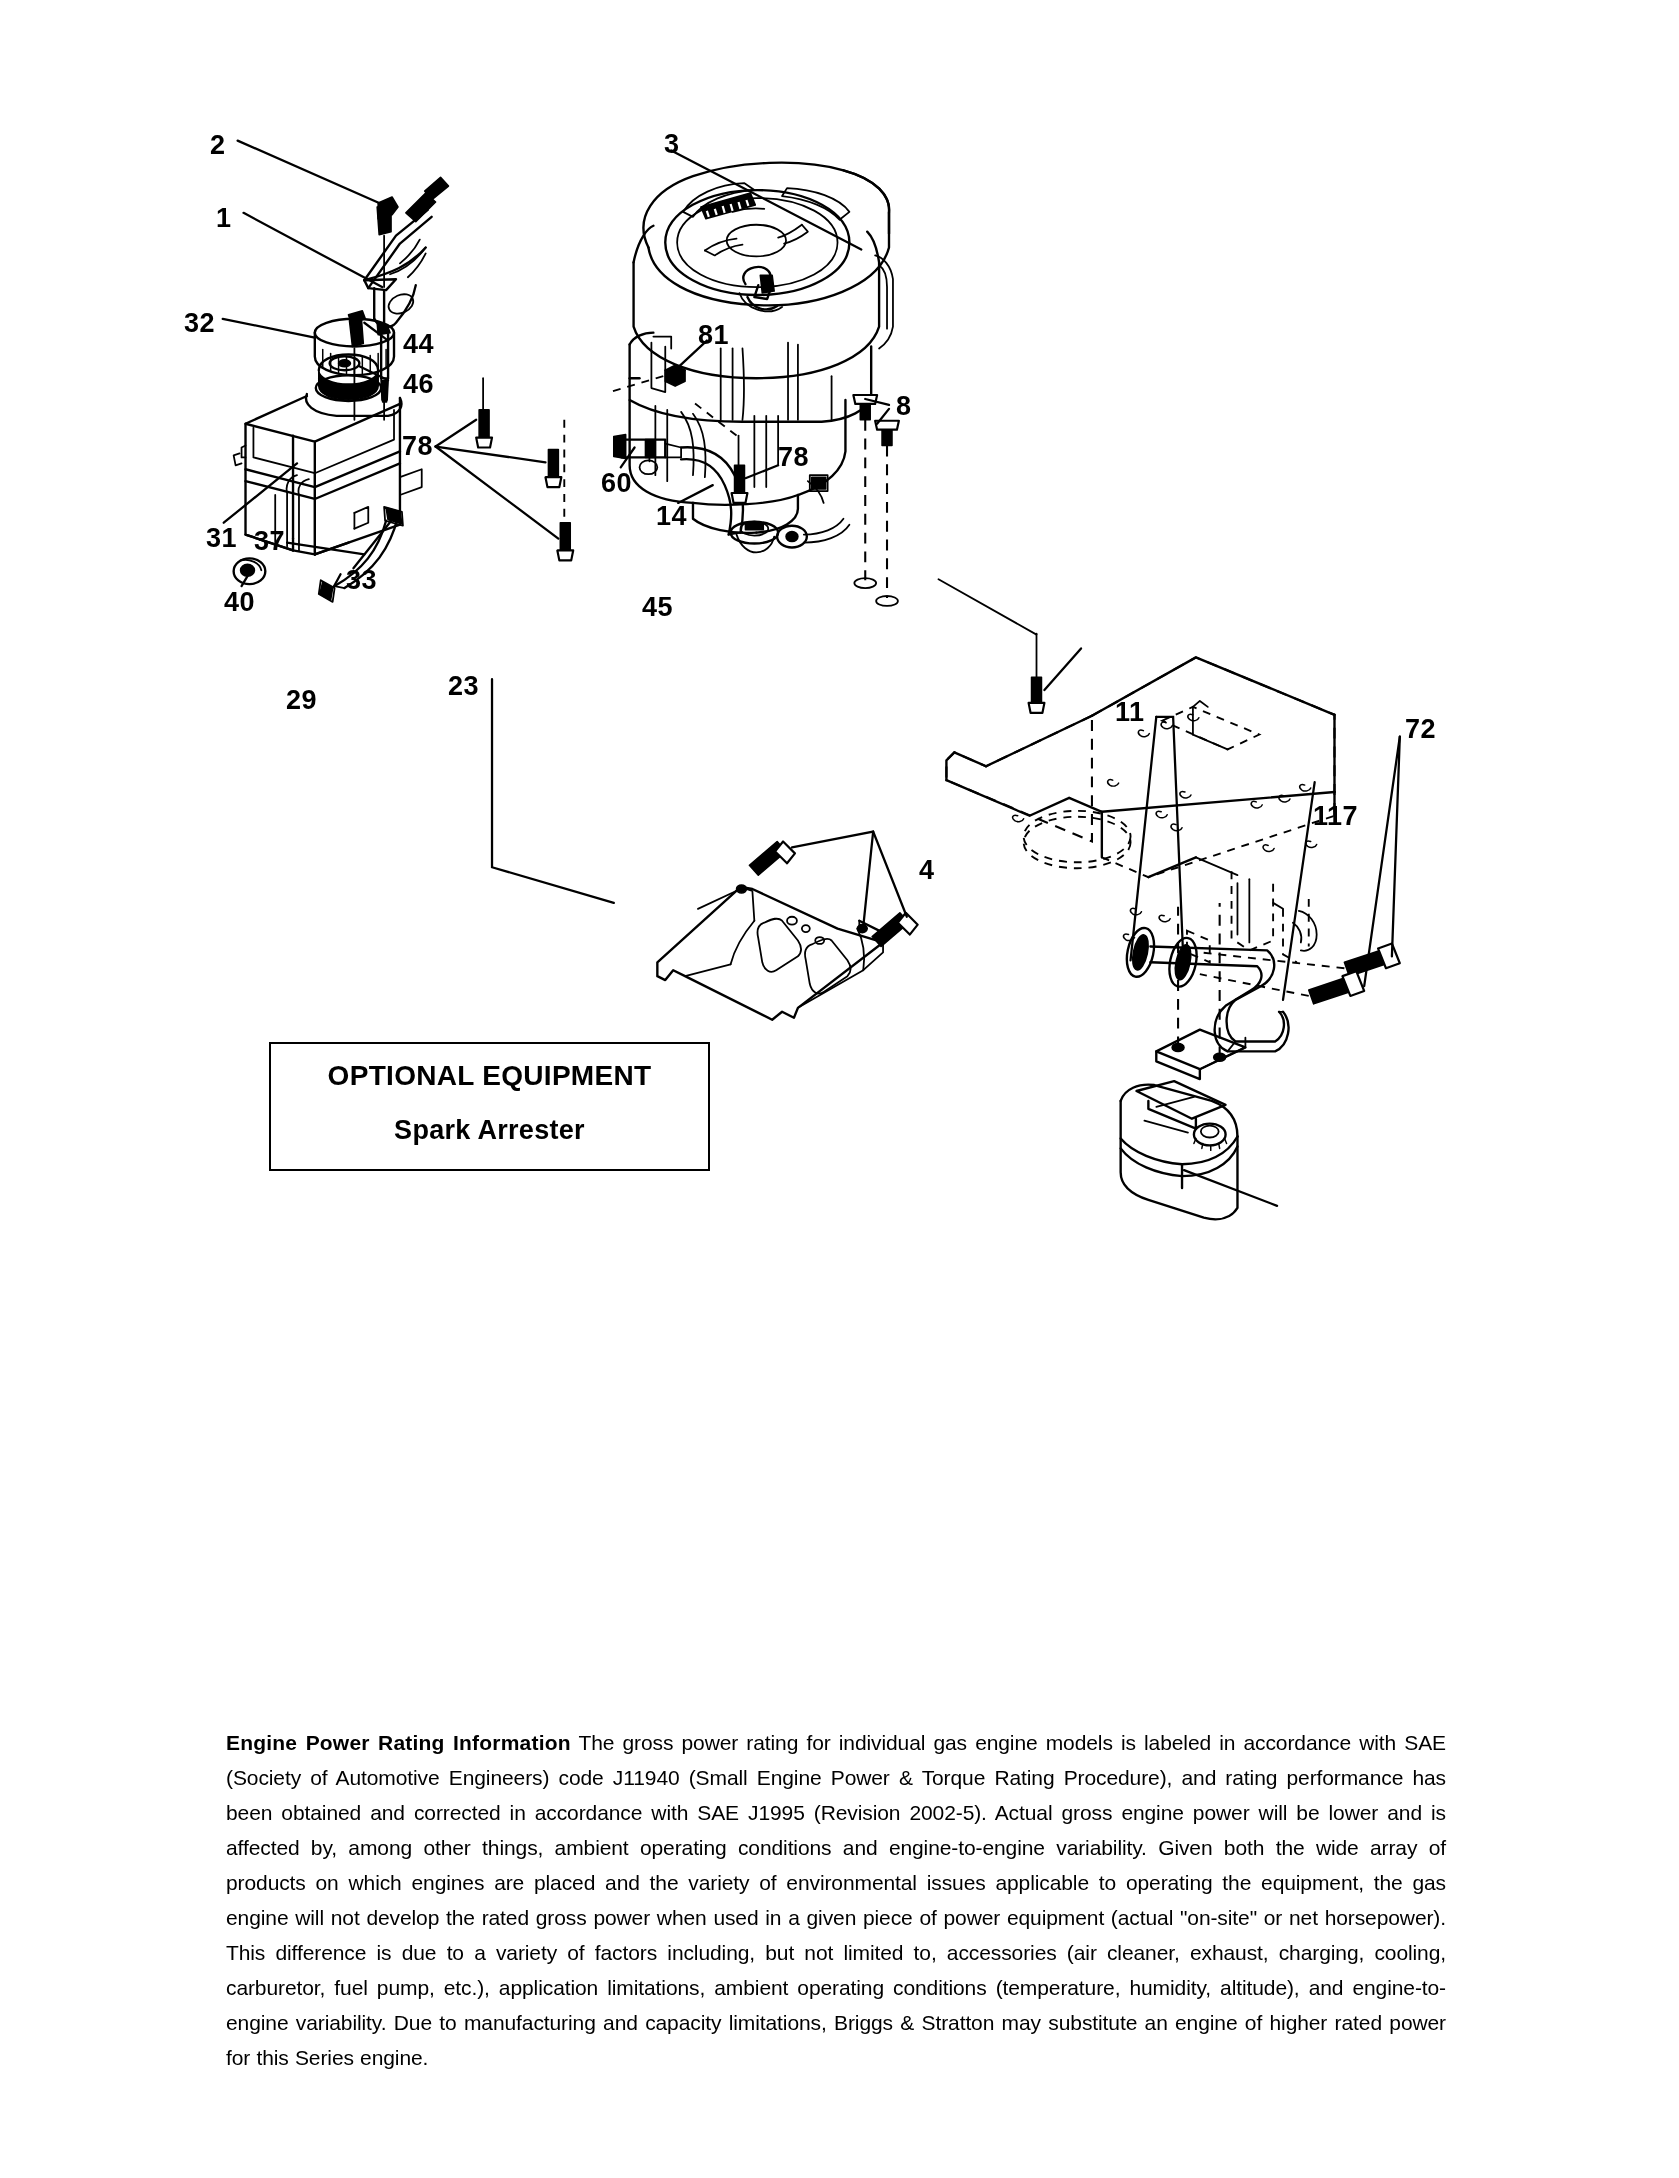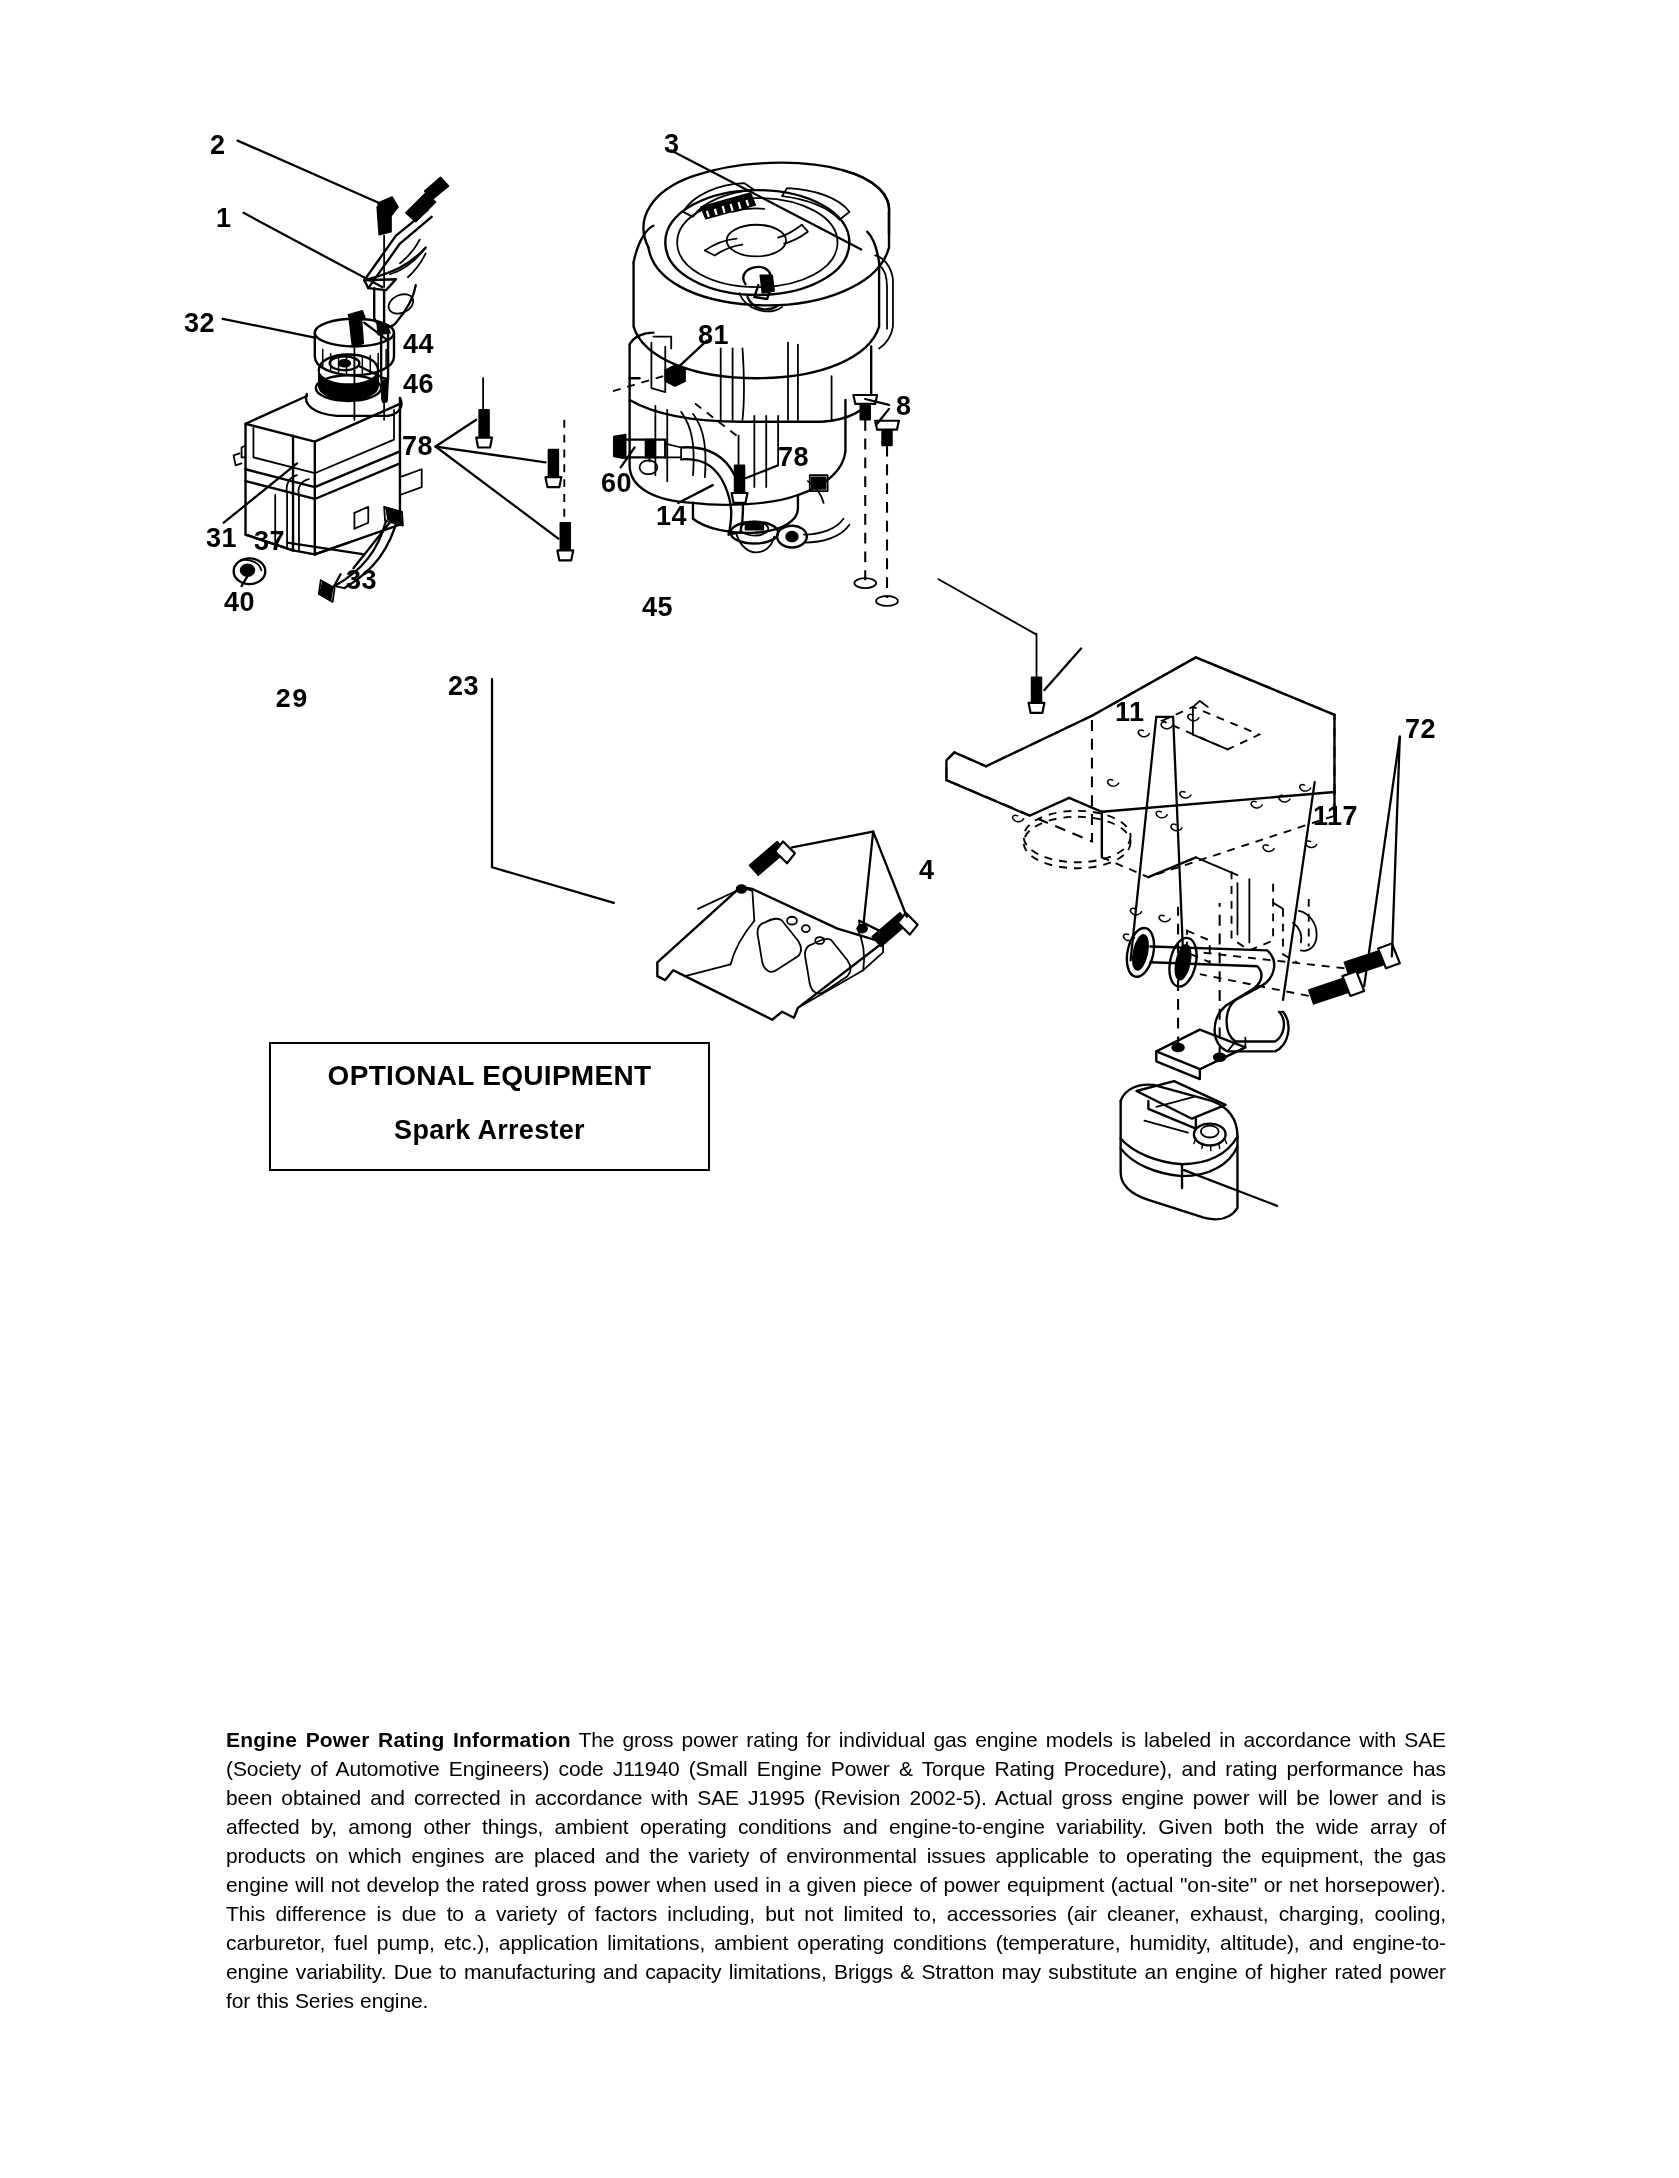--- a/index.html
+++ b/index.html
@@ -15,21 +15,21 @@
   
   #optbox{position:absolute;left:269px;top:1042px;width:441px;height:129px;
           border:2.5px solid #000;background:#fff;box-sizing:border-box;}
   #optbox .l1{position:absolute;left:0;right:0;top:16px;text-align:center;
               font-weight:bold;font-size:28px;letter-spacing:0.3px;}
   #optbox .l2{position:absolute;left:0;right:0;top:71px;text-align:center;
               font-weight:bold;font-size:27px;letter-spacing:0.3px;}
 
   
   #powerinfo{position:absolute;left:226px;top:1725px;width:1220px;
-             font-size:21px;line-height:29px;text-align:justify;
+             font-size:21px;line-height:35px;text-align:justify;
              font-family:"Liberation Sans",sans-serif;
              letter-spacing:-0.1px;word-spacing:0.5px;}
   #powerinfo b{font-weight:bold;letter-spacing:0.2px;}
 
   svg{position:absolute;left:0;top:0;}
   .ln{fill:none;stroke:#000;stroke-width:2.4;stroke-linecap:round;stroke-linejoin:round;}
   .ln-thin{fill:none;stroke:#000;stroke-width:1.8;stroke-linecap:round;stroke-linejoin:round;}
   .ln-hair{fill:none;stroke:#000;stroke-width:1.5;stroke-linecap:round;}
   .lead{fill:none;stroke:#000;stroke-width:2.3;stroke-linecap:round;}
   .dash{fill:none;stroke:#000;stroke-width:2.1;stroke-dasharray:11 8;stroke-linecap:butt;}
@@ -492,21 +492,21 @@
   <div class="callout" style="left:601px;top:470px;">60</div>
   <div class="callout" style="left:656px;top:503px;">14</div>
   <div class="callout" style="left:206px;top:525px;">31</div>
   <div class="callout" style="left:254px;top:528px;">37</div>
   <div class="callout" style="left:346px;top:567px;">33</div>
   <div class="callout" style="left:224px;top:589px;">40</div>
   <div class="callout" style="left:642px;top:594px;">45</div>
   <div class="callout" style="left:448px;top:645px;margin-top:28px;">23</div>
   <div class="callout" style="left:1115px;top:699px;">11</div>
   <div class="callout" style="left:1405px;top:716px;">72</div>
-  <div class="callout" style="left:275px;top:687px;font-family:Liberation Mono, monospace;">29</div>
+  <div class="callout" style="left:286px;top:687px;">29</div>
   <div class="callout" style="left:1313px;top:761px;margin-top:42px;">117</div>
   <div class="callout" style="left:919px;top:857px;">4</div>
 
   <div id="optbox">
     <div class="l1">OPTIONAL EQUIPMENT</div>
     <div class="l2">Spark Arrester</div>
   </div>
 
   <div id="powerinfo"><b>Engine Power Rating Information</b><span>  The gross power rating for individual gas engine models is labeled in accordance with SAE (Society of Automotive Engineers) code J11940 (Small Engine Power &amp; Torque Rating Procedure), and rating performance has been obtained and corrected in accordance with SAE J1995 (Revision 2002-5).  Actual gross engine power will be lower and is affected by, among other things, ambient operating conditions and engine-to-engine variability.  Given both the wide array of products on which engines are placed and the variety of environmental issues applicable to operating the equipment, the gas engine will not develop the rated gross power when used in a given piece of power equipment (actual "on-site" or net horsepower).  This difference is due to a variety of factors including, but not limited to, accessories (air cleaner, exhaust, charging, cooling, carburetor, fuel pump, etc.), application limitations, ambient operating conditions (temperature, humidity, altitude), and engine-to-engine variability.  Due to manufacturing and capacity limitations, Briggs &amp; Stratton may substitute an engine of higher rated power for this Series engine.</span></div>
 

